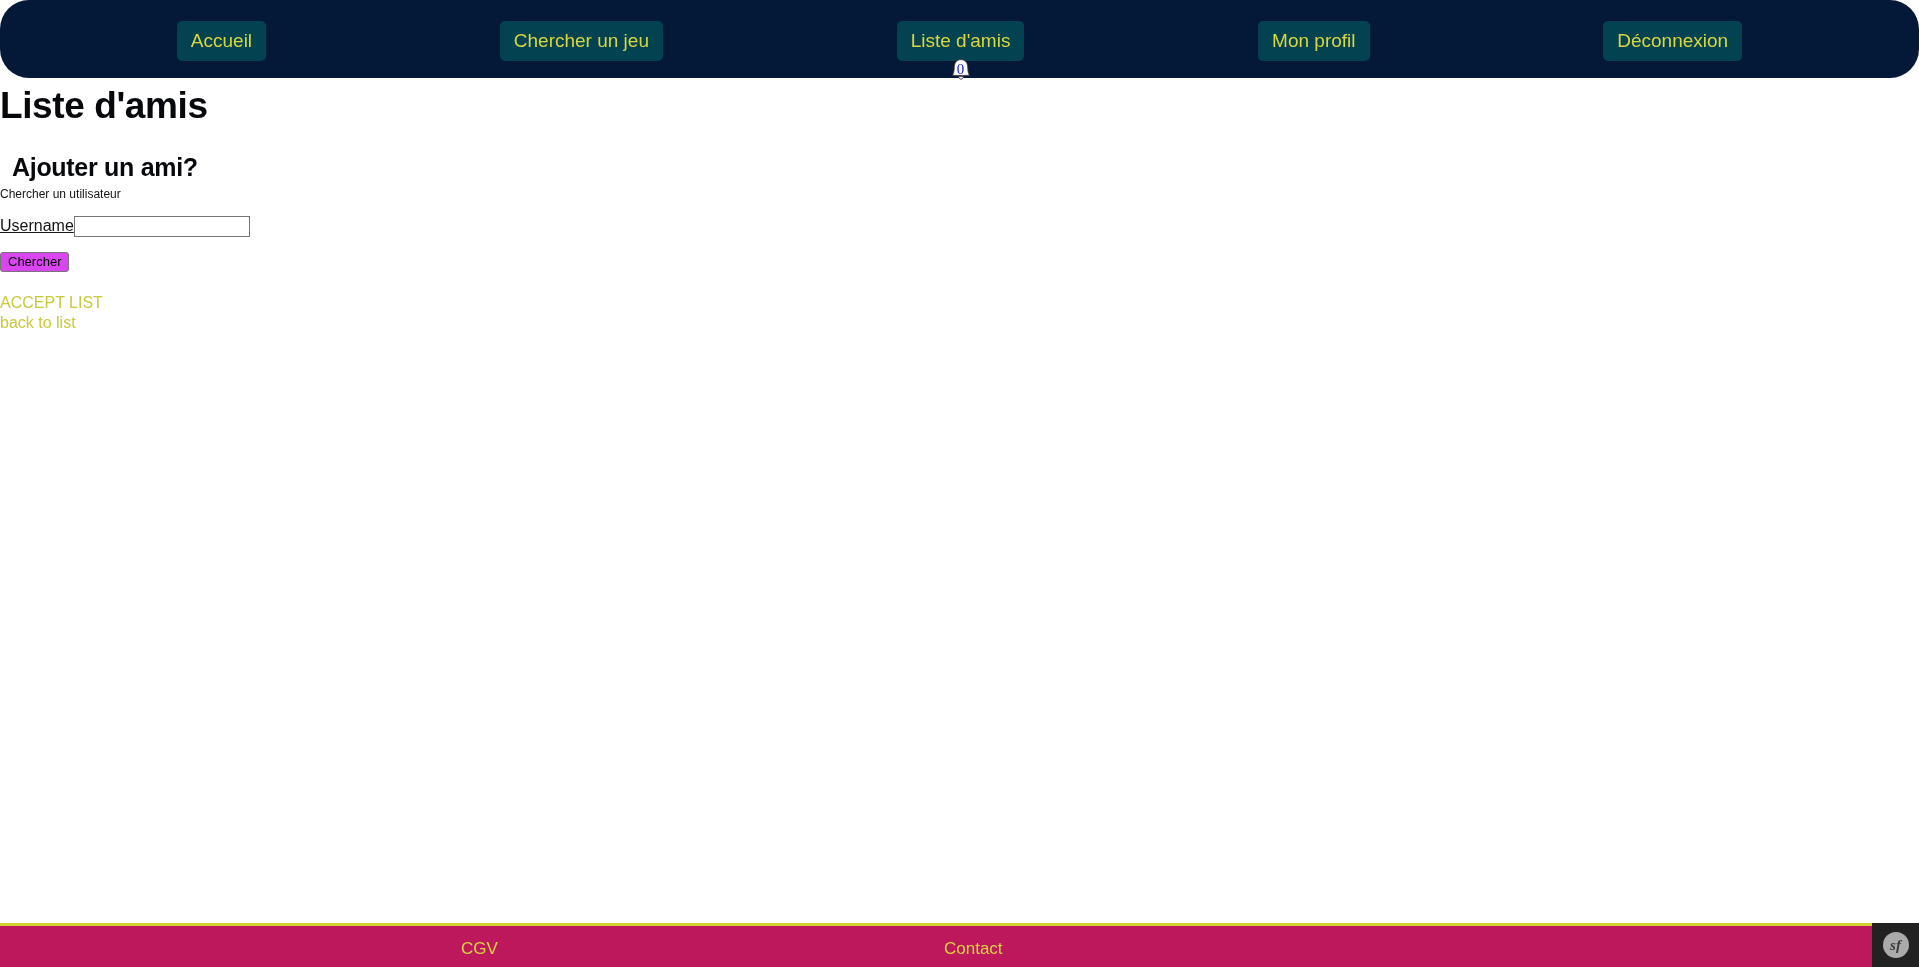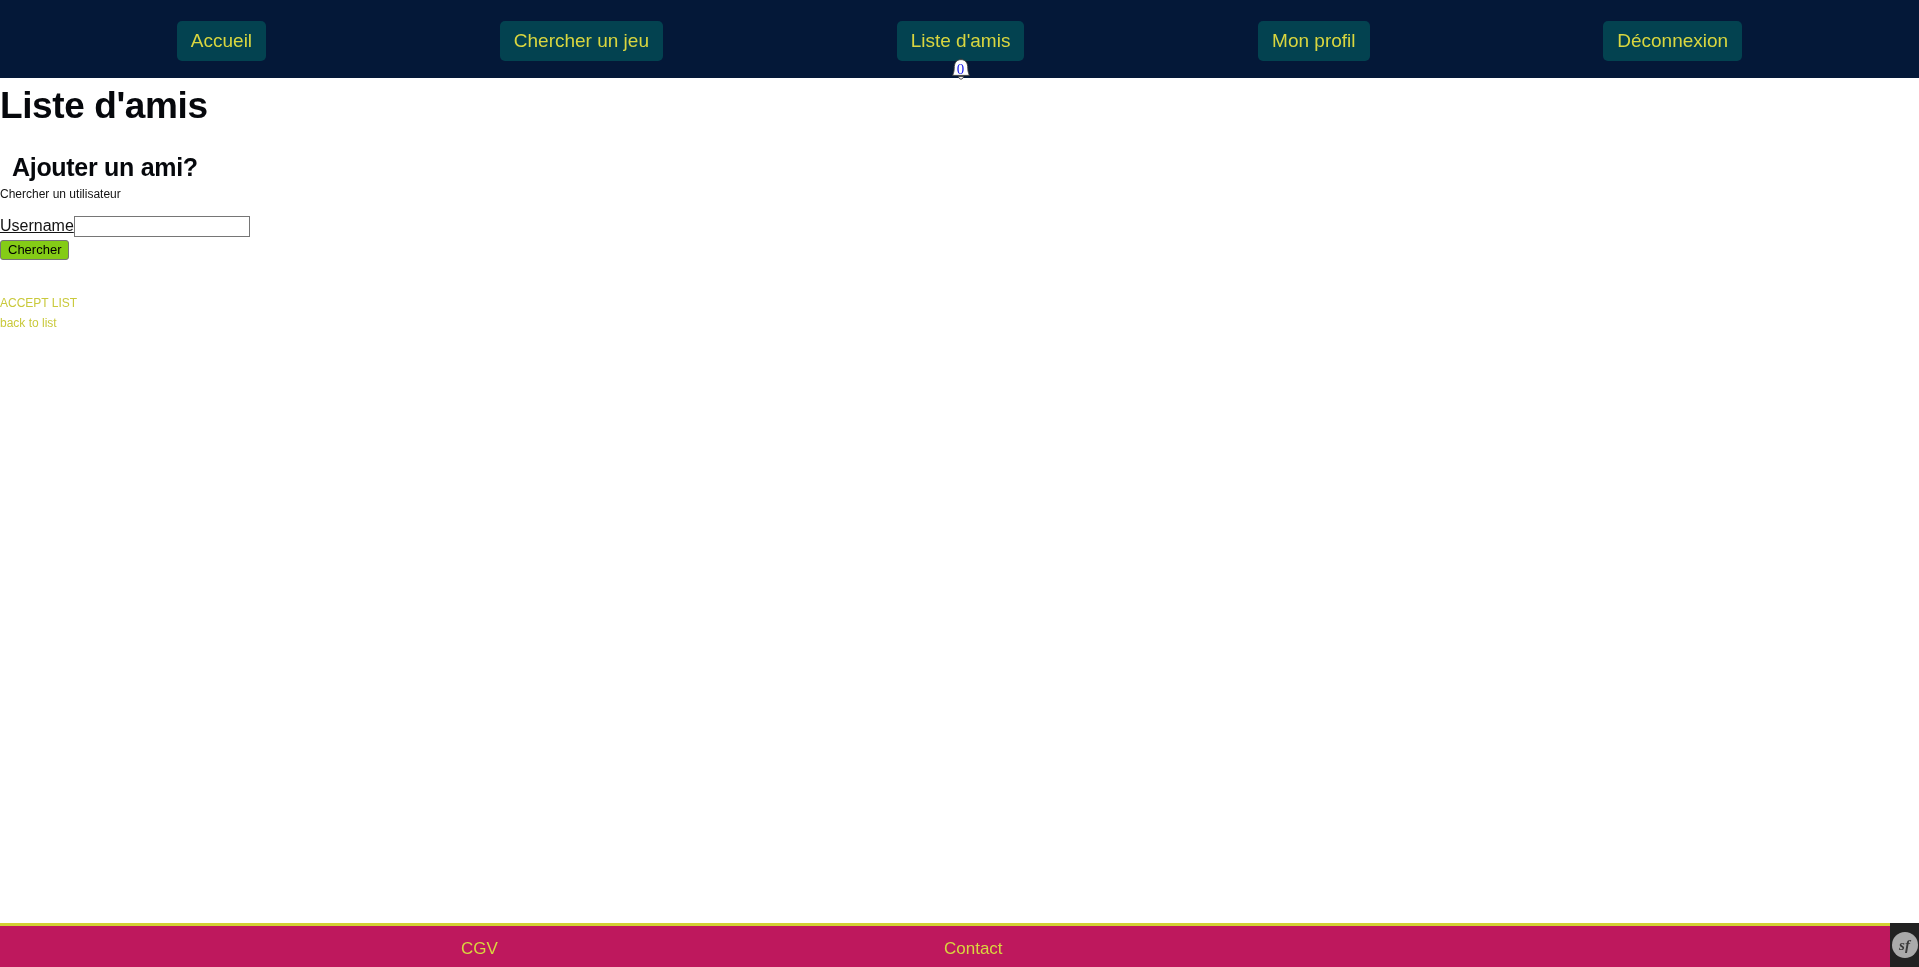--- a/index.html
+++ b/index.html
@@ -18,20 +18,21 @@
 
   
   .navbar {
     position: absolute;
     top: 0;
     left: 0;
     width: 1919px;
     height: 78px;
     background: #041838;
     box-sizing: border-box;
+    border-radius: 29px;
   }
   .nav-row {
     position: absolute;
     top: 0;
     left: 0;
     width: 1919px;
     height: 78px;
     display: flex;
     align-items: flex-start;
     justify-content: space-around;
@@ -149,42 +150,42 @@
     padding: 1px 2px;
     border: 1px solid #767676;
     background: #ffffff;
     font-family: "Liberation Sans", sans-serif;
     font-size: 13px;
     color: #000;
     box-sizing: content-box;
     border-radius: 0;
   }
   .submit-btn {
-    margin-top: 4px;
+    margin-top: 16px;
     display: block;
     padding: 1px 7px 2px 7px;
     font-family: "Liberation Sans", sans-serif;
     font-size: 13px;
     line-height: 15px;
     color: #000000;
-    background: #84cc16;
+    background: #d946ef;
     border: 1px solid #767676;
     border-radius: 3px;
     cursor: pointer;
   }
 
   
   .link-block {
     position: absolute;
     top: 215px;
     left: 0;
   }
   .site-link {
     display: block;
-    font-size: 12px;
+    font-size: 16px;
     line-height: 20px;
     color: #c9c93b;
     text-decoration: none;
     cursor: pointer;
   }
 
   
   .footer {
     position: absolute;
     left: 0;
@@ -211,21 +212,21 @@
     white-space: nowrap;
   }
   .footer-link.cgv { left: 461px; }
   .footer-link.contact { left: 944px; }
 
   
   .sf-toolbar {
     position: absolute;
     right: 0;
     bottom: 0;
-    width: 29px;
+    width: 47px;
     height: 44px;
     background: #222222;
     display: flex;
     align-items: center;
     justify-content: center;
     cursor: pointer;
   }
   .sf-badge {
     width: 26px;
     height: 26px;

